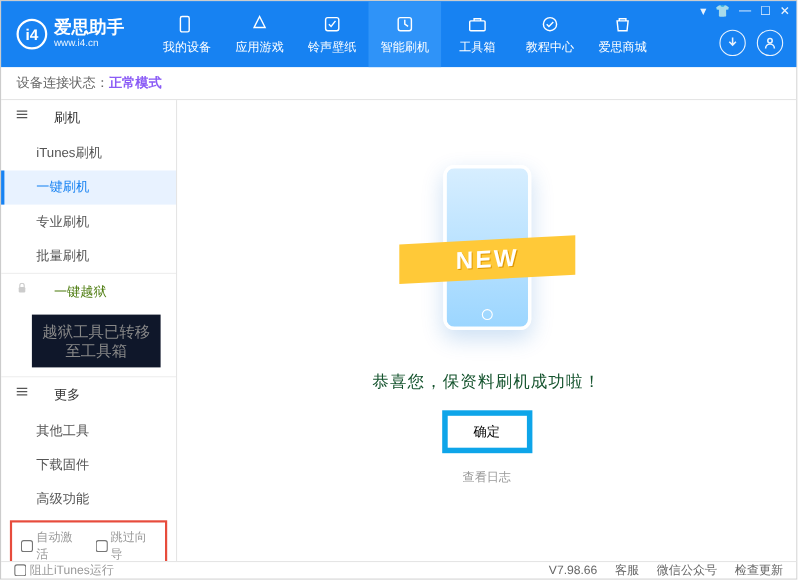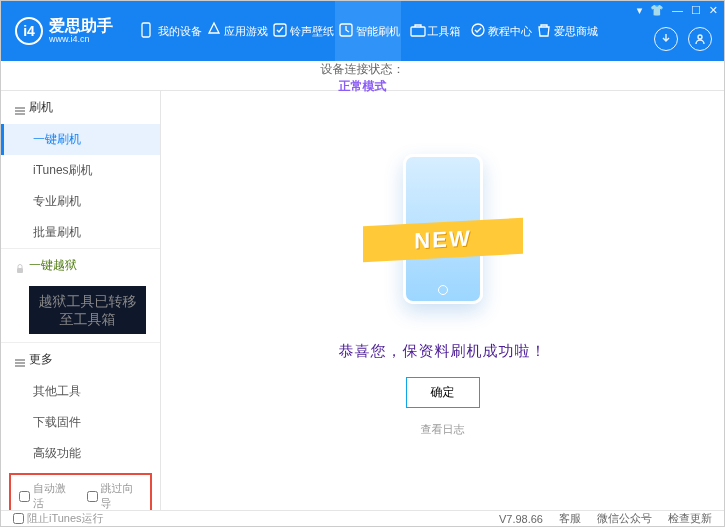--- a/index.html
+++ b/index.html
@@ -4,47 +4,47 @@
 <style>
 * { margin: 0; padding: 0; box-sizing: border-box; font-family: "Microsoft YaHei", sans-serif; }
 body { width: 725px; height: 527px; overflow: hidden; background: #fff; }
 .app { width: 725px; height: 527px; display: flex; flex-direction: column; border: 1px solid #ccc; }
 .header { background: #1782f2; color: #fff; height: 60px; display: flex; align-items: center; position: relative; }
 .logo-wrap { display: flex; align-items: center; padding: 0 14px; }
 .logo-circle { width: 28px; height: 28px; border: 2px solid #fff; border-radius: 50%; display: flex; align-items: center; justify-content: center; font-weight: bold; font-size: 14px; margin-right: 6px; }
 .logo-text { font-size: 16px; font-weight: bold; line-height: 1; }
 .logo-sub { font-size: 9px; opacity: 0.9; }
 .nav { display: flex; height: 100%; margin-left: 10px; }
-.nav-item { width: 66px; display: flex; flex-direction: row; align-items: center; justify-content: center; font-size: 11px; cursor: pointer; }
+.nav-item { width: 66px; display: flex; flex-direction: column; align-items: center; justify-content: center; font-size: 11px; cursor: pointer; }
 .nav-item.active { background: #2f93f8; }
 .nav-icon { width: 20px; height: 20px; margin-bottom: 3px; display: flex; align-items: center; justify-content: center; }
 .win-ctrl { position: absolute; top: 3px; right: 6px; display: flex; gap: 8px; font-size: 11px; }
 .win-ctrl span { cursor: pointer; opacity: 0.9; }
 .head-right { position: absolute; right: 12px; bottom: 10px; display: flex; gap: 10px; }
 .circle-btn { width: 24px; height: 24px; border: 1.5px solid #fff; border-radius: 50%; display: flex; align-items: center; justify-content: center; cursor: pointer; opacity: 0.9; }
-.status-bar { height: 30px; border-bottom: 1px solid #e5e5e5; display: flex; align-items: center; padding: 0 14px; font-size: 12px; color: #666; flex-direction: column; }
+.status-bar { height: 30px; border-bottom: 1px solid #e5e5e5; display: flex; align-items: center; padding: 0 14px; font-size: 12px; color: #666; }
 .status-bar .mode { color: #8b5cf6; font-weight: bold; }
 .body { flex: 1; display: flex; min-height: 0; }
 .sidebar { width: 160px; border-right: 1px solid #e5e5e5; display: flex; flex-direction: column; font-size: 12px; color: #555; overflow: hidden; }
 .side-section { border-bottom: 1px solid #eee; }
-.side-head { padding: 8px 14px; display: flex; align-items: flex-end; gap: 4px; color: #333; }
+.side-head { padding: 8px 14px; display: flex; align-items: flex-start; gap: 24px; color: #333; }
 .side-item { padding: 7px 14px 7px 32px; cursor: pointer; }
 .side-item.active { background: #e8f2ff; color: #1782f2; border-left: 3px solid #1782f2; padding-left: 29px; }
 .side-locked { color: #4d7c0f; }
 .side-transfer { background: #0f172a; margin: 4px 14px 8px 28px; padding: 6px; font-size: 14px; color: #888; text-align: center; line-height: 1.3; }
 .highlight-box { border: 2px solid #e74c3c; margin: 4px 8px; padding: 6px 8px; display: flex; gap: 12px; align-items: center; }
 .chk { display: flex; align-items: center; gap: 3px; font-size: 11px; color: #999; }
 .chk input { width: 11px; height: 11px; }
 .main { flex: 1; display: flex; flex-direction: column; align-items: center; justify-content: center; position: relative; }
 .phone-img { width: 140px; height: 180px; position: relative; margin-top: -20px; }
 .phone-body { position: absolute; left: 30px; top: 10px; width: 80px; height: 150px; border-radius: 10px; background: linear-gradient(#d7eeff,#9cd6ff); border: 3px solid #fff; box-shadow: 0 8px 20px rgba(0,100,200,0.2); }
 .phone-home { position: absolute; bottom: 6px; left: 50%; transform: translateX(-50%); width: 10px; height: 10px; border: 1.5px solid #fff; border-radius: 50%; }
 .new-banner { position: absolute; left: -10px; top: 78px; width: 160px; height: 36px; background: #ffc938; transform: skewY(-3deg); display: flex; align-items: center; justify-content: center; font-weight: 900; color: #fff; font-size: 22px; letter-spacing: 2px; text-shadow: 1px 1px 0 #e09800; }
-.success-text { font-size: 15px; color: #4c1d95; margin-top: 18px; letter-spacing: 1px; }
-.ok-btn { margin-top: 16px; padding: 6px 24px; border: 1px solid #0ea5e9; background: #fff; font-size: 12px; cursor: pointer; }
+.success-text { font-size: 15px; color: #14532d; margin-top: 18px; letter-spacing: 1px; }
+.ok-btn { margin-top: 16px; padding: 6px 24px; border: 5px solid #0ea5e9; background: #fff; font-size: 12px; cursor: pointer; }
 .log-link { margin-top: 14px; font-size: 11px; color: #999; cursor: pointer; }
 .footer { height: 16px; border-top: 1px solid #e5e5e5; display: flex; align-items: center; padding: 0 12px; font-size: 11px; color: #666; }
 .footer .spacer { flex: 1; }
 .footer .link { margin-left: 16px; cursor: pointer; }
 svg { display: block; }
 </style>
 </head>
 <body>
 
 <div class="app">
@@ -148,22 +148,22 @@
   <div class="body">
     <div class="sidebar">
       <div class="side-section">
         <div class="side-head">
           <svg width="10" height="10">
               <path d="M0 2h10M0 5h10M0 8h10" stroke="#555" stroke-width="1.2"></path>
             </svg>
           <span>刷机</span>
         </div>
         <div id="flash-items">
+            <div class="side-item">iTunes刷机</div>
             <div class="side-item active">一键刷机</div>
-            <div class="side-item">iTunes刷机</div>
             <div class="side-item">专业刷机</div>
             <div class="side-item">批量刷机</div>
           </div>
       </div>
       <div class="side-section">
         <div class="side-head side-locked">
           <svg width="10" height="10">
               <rect x="2" y="4" width="6" height="5" rx="1" fill="#ccc"></rect>
               <path d="M3 4V2.5a2 2 0 014 0V4" stroke="#ccc" fill="none"></path>
             </svg>

